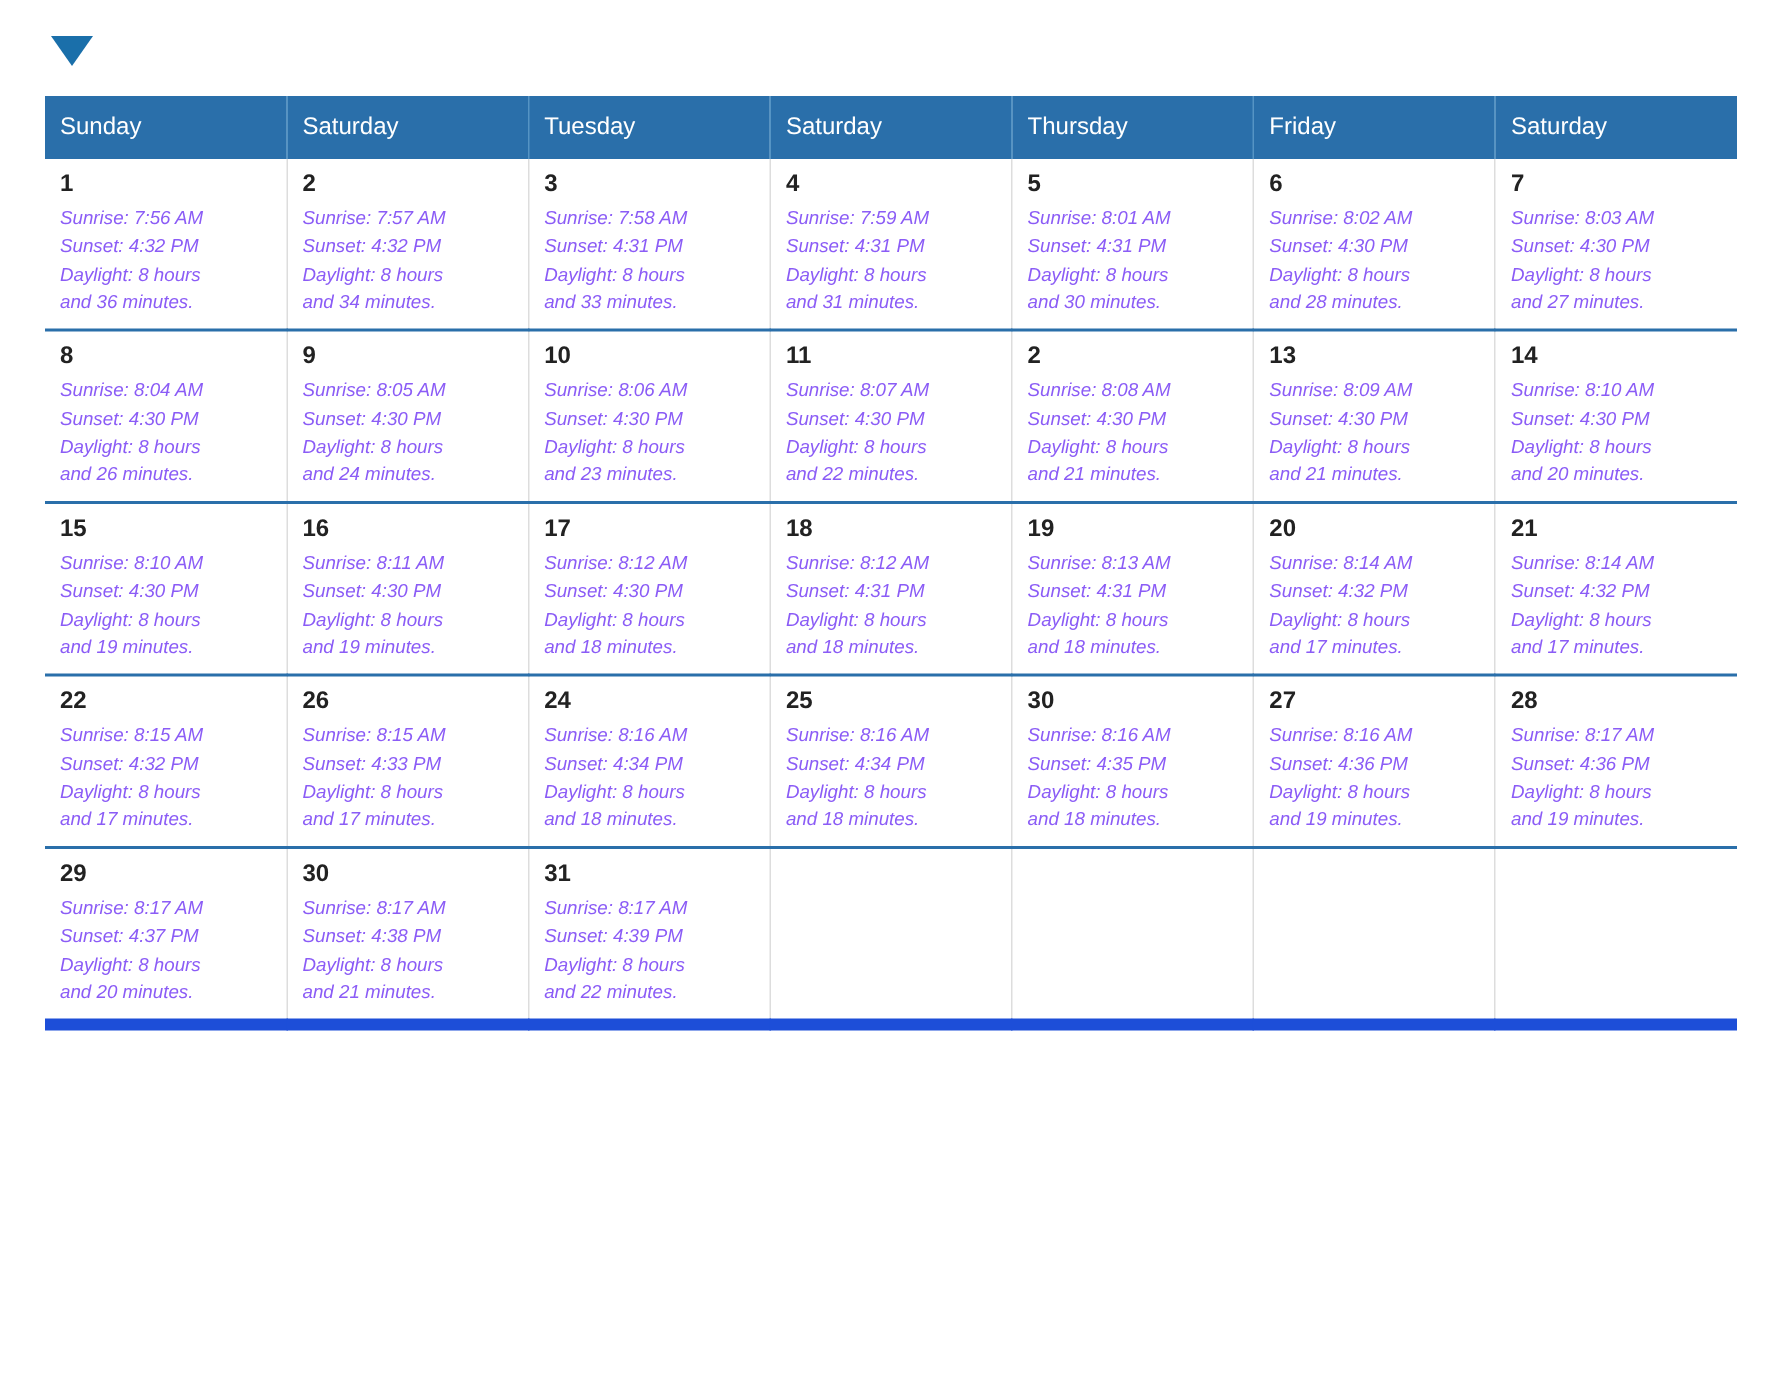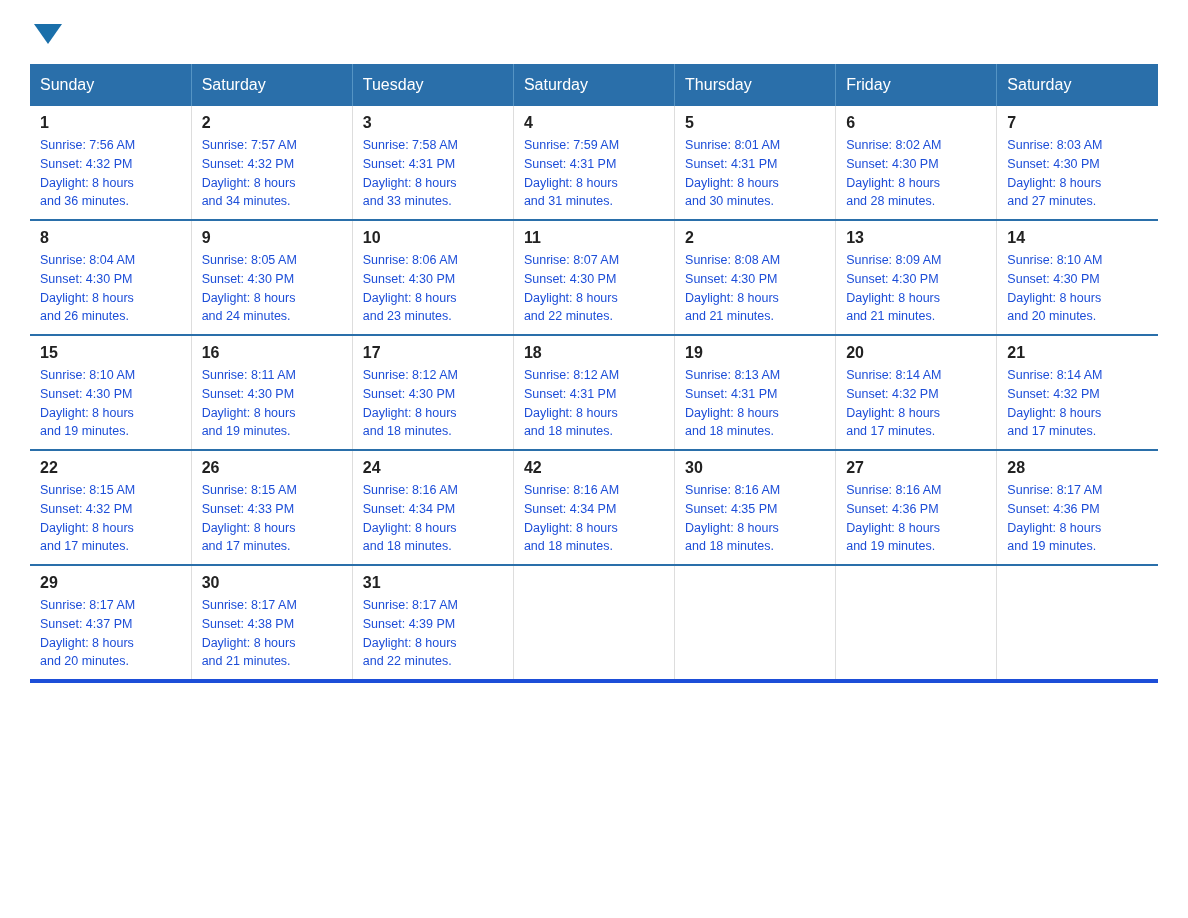--- a/index.html
+++ b/index.html
@@ -94,25 +94,26 @@
       border-right: none;
     }
     .day-number {
       font-size: 16px;
       font-weight: bold;
       color: #222;
       margin-bottom: 4px;
     }
     .day-info {
       font-size: 12.5px;
-      color: #1d4ed8;
+      color: #8b5cf6;
       line-height: 1.5;
+      font-style: italic;
     }
     tbody tr:last-child {
-      border-bottom: 4px solid #1d4ed8;
+      border-bottom: 8px solid #1d4ed8;
     }
     .empty-cell {
       background: #fff;
     }
   </style>
 </head>
 <body>
 
 <div class="header">
   <div class="logo">
@@ -238,21 +239,21 @@
         </td>
         <td>
           <div class="day-number">26</div>
         <div class="day-info">Sunrise: 8:15 AM<br>Sunset: 4:33 PM<br>Daylight: 8 hours<br>and 17 minutes.</div>
         </td>
         <td>
           <div class="day-number">24</div>
         <div class="day-info">Sunrise: 8:16 AM<br>Sunset: 4:34 PM<br>Daylight: 8 hours<br>and 18 minutes.</div>
         </td>
         <td>
-          <div class="day-number">42</div>
+          <div class="day-number">25</div>
         <div class="day-info">Sunrise: 8:16 AM<br>Sunset: 4:34 PM<br>Daylight: 8 hours<br>and 18 minutes.</div>
         </td>
         <td>
           <div class="day-number">30</div>
         <div class="day-info">Sunrise: 8:16 AM<br>Sunset: 4:35 PM<br>Daylight: 8 hours<br>and 18 minutes.</div>
         </td>
         <td>
           <div class="day-number">27</div>
         <div class="day-info">Sunrise: 8:16 AM<br>Sunset: 4:36 PM<br>Daylight: 8 hours<br>and 19 minutes.</div>
         </td>

